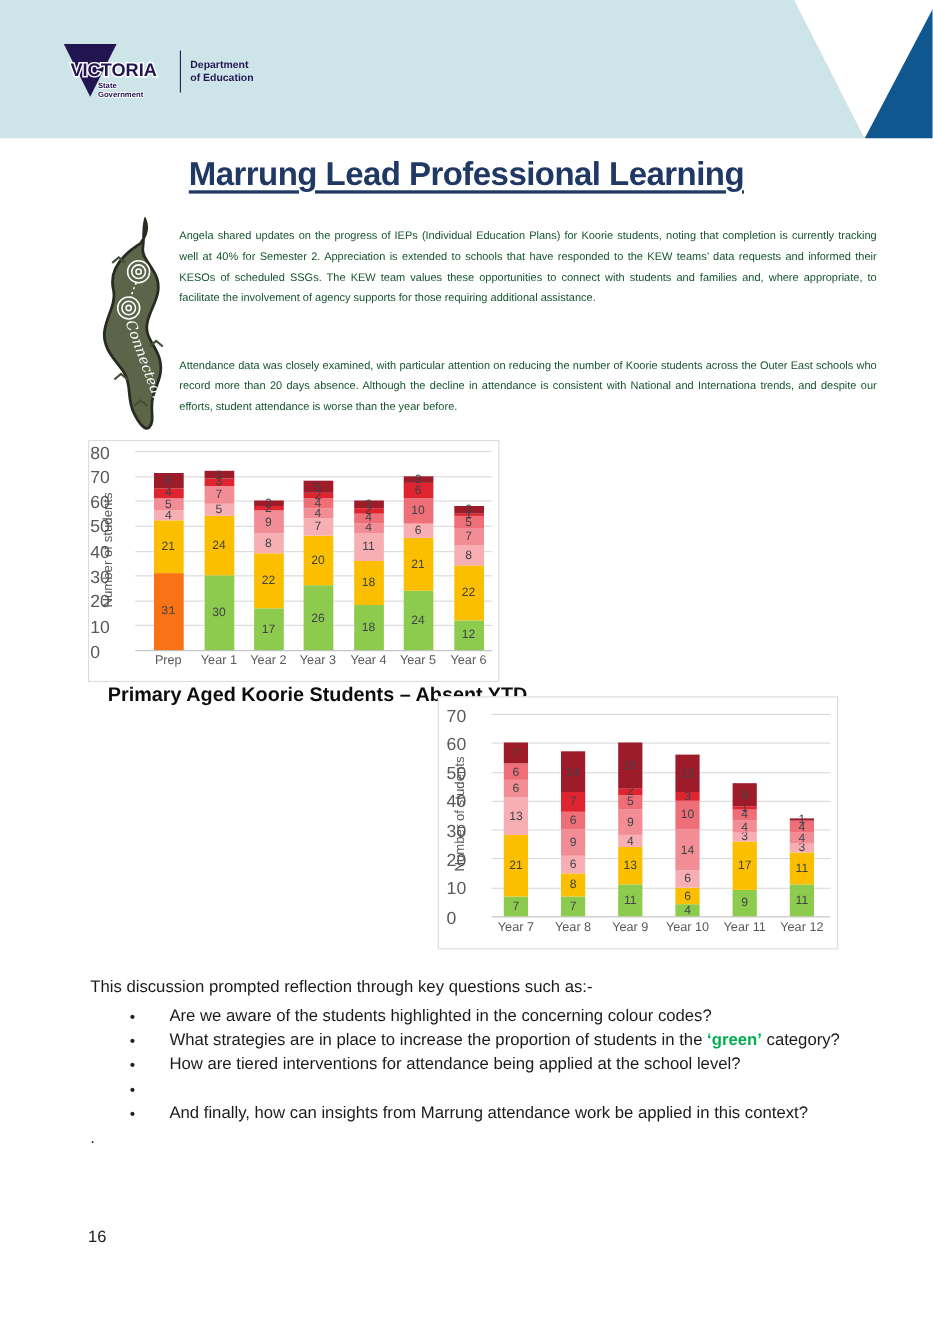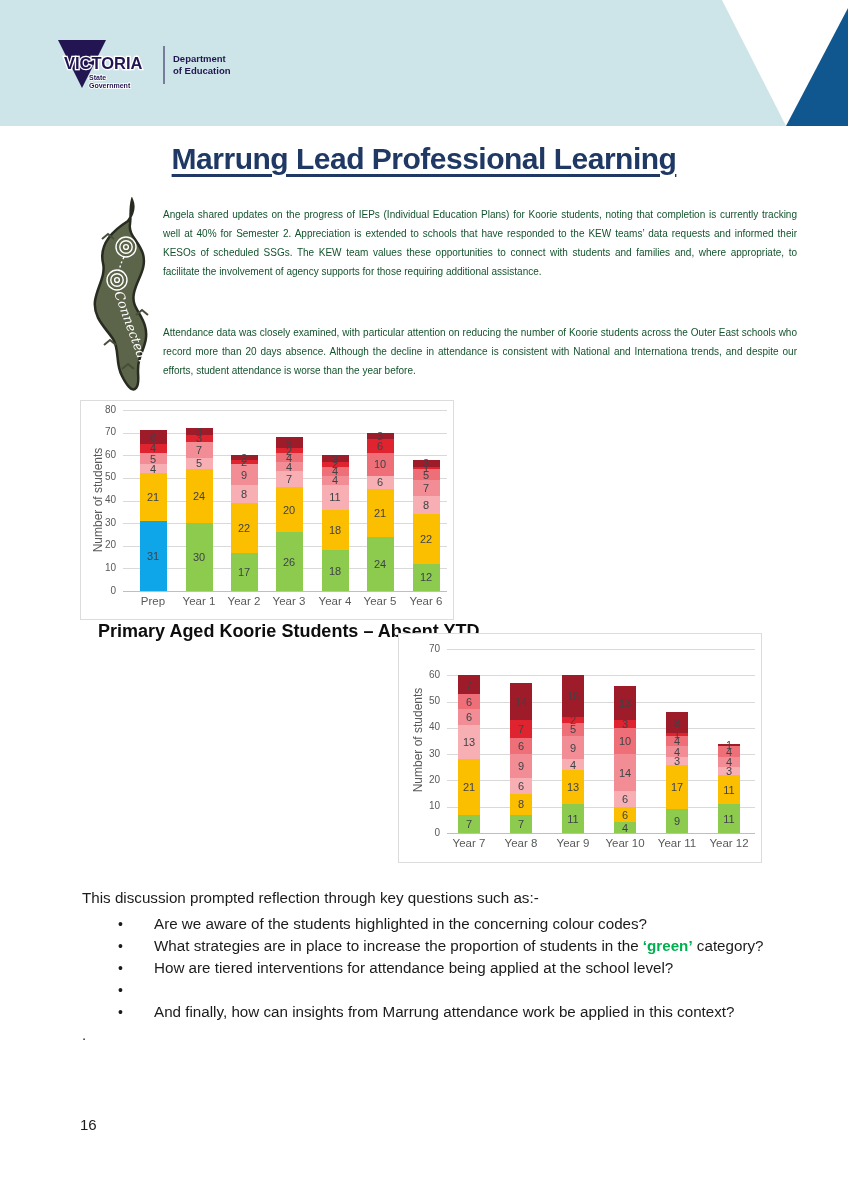--- a/index.html
+++ b/index.html
@@ -10,21 +10,21 @@
   .doc-title{left:0;top:142px;width:848px;text-align:center;}
   .doc-title span{font-size:30px;font-weight:bold;color:#1f3864;text-decoration:underline;
       text-decoration-thickness:3px;text-underline-offset:5px;letter-spacing:-0.5px;}
   
   .para{left:163px;width:634px;font-size:10px;line-height:18.9px;text-align:justify;color:#14532d;}
   .p1{top:206px;}
   .p2{top:324px;}
   
   .chart{background:#fff;border:1px solid #dcdcdc;}
   .chart .gridline{position:absolute;height:1px;}
-  .chart .tick{position:absolute;font-size:10px;color:#595959;text-align:right;}
+  .chart .tick{position:absolute;font-size:16px;color:#595959;text-align:left;}
   .chart .xlab{position:absolute;font-size:11.5px;color:#595959;text-align:center;}
   .chart .ytitle{position:absolute;font-size:12px;color:#595959;text-align:center;transform:rotate(-90deg);}
   .chart .bar{position:absolute;display:flex;flex-direction:column-reverse;}
   .chart .seg{position:relative;width:100%;}
   .chart .seg span{position:absolute;left:50%;top:50%;transform:translate(-50%,-50%);
       font-size:11px;color:#3f4347;white-space:nowrap;line-height:10px;}
   .caption{font-weight:bold;font-size:18px;color:#0d0d0d;}
   .cap1{left:98px;top:621px;}
   .cap2{left:398px;top:863px;width:362px;text-align:center;}
   
@@ -99,21 +99,21 @@
       <div class="tick" style="width: 34px; left: 1px; top: 93px;">40</div>
       <div class="gridline" style="left: 42px; width: 324px; top: 76.875px; background: rgb(217, 217, 217);"></div>
       <div class="tick" style="width: 34px; left: 1px; top: 70.375px;">50</div>
       <div class="gridline" style="left: 42px; width: 324px; top: 54.25px; background: rgb(217, 217, 217);"></div>
       <div class="tick" style="width: 34px; left: 1px; top: 47.75px;">60</div>
       <div class="gridline" style="left: 42px; width: 324px; top: 31.625px; background: rgb(217, 217, 217);"></div>
       <div class="tick" style="width: 34px; left: 1px; top: 25.125px;">70</div>
       <div class="gridline" style="left: 42px; width: 324px; top: 9px; background: rgb(217, 217, 217);"></div>
       <div class="tick" style="width: 34px; left: 1px; top: 2.5px;">80</div>
       <div class="bar" style="left: 58.5px; width: 27px; top: 29.3625px; height: 160.637px; z-index: 2;">
-        <div class="seg" style="height: 70.1375px; background: #0ea5e9;">
+        <div class="seg" style="height: 70.1375px; background: #f97316; font-family: Liberation Mono, monospace;">
           <span>31</span>
         </div>
         <div class="seg" style="height: 47.5125px; background: rgb(252, 191, 0);">
           <span>21</span>
         </div>
         <div class="seg" style="height: 9.05px; background: rgb(247, 175, 180);">
           <span>4</span>
         </div>
         <div class="seg" style="height: 11.3125px; background: rgb(242, 141, 149);">
           <span>5</span>

